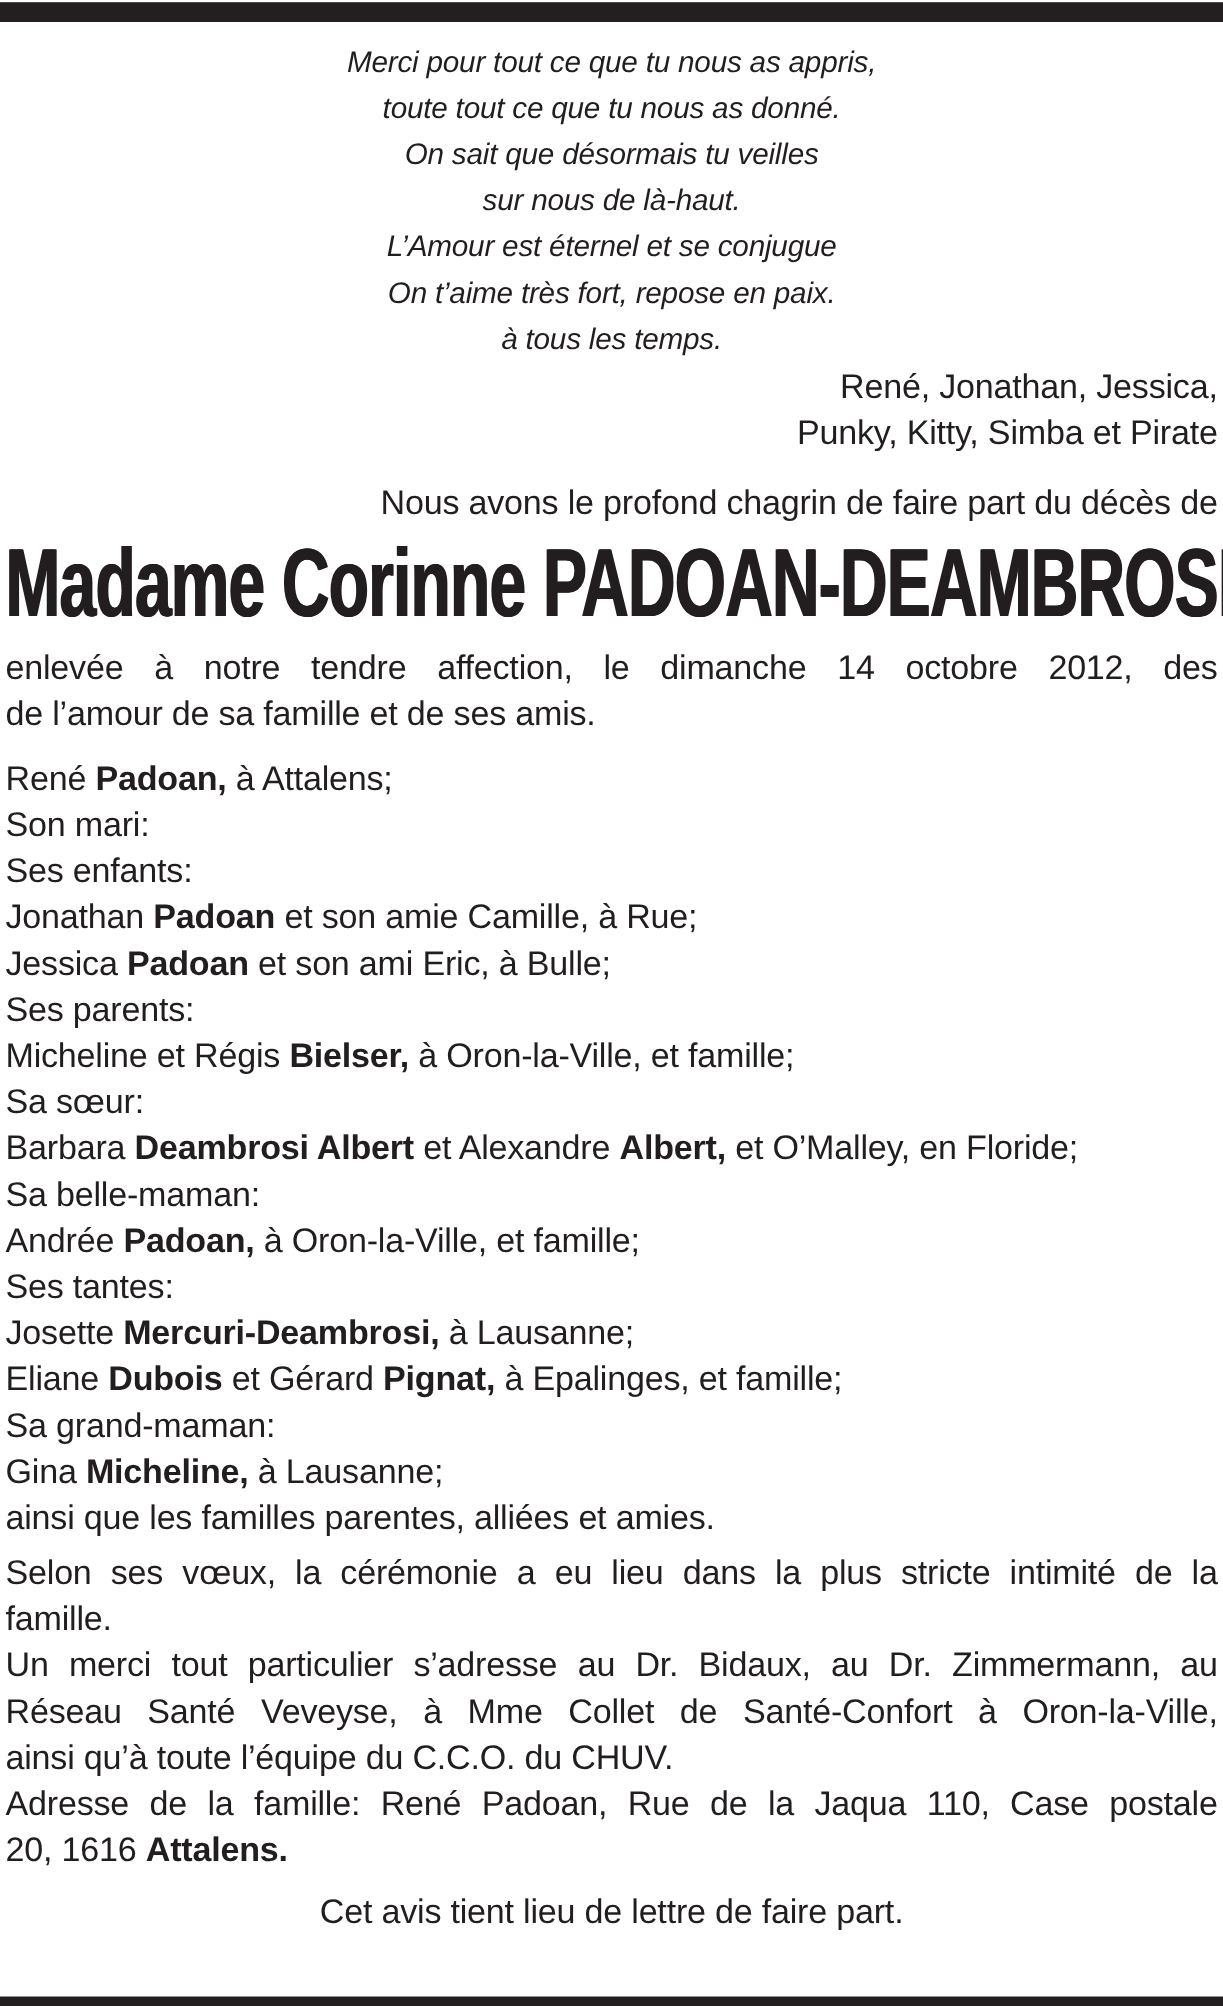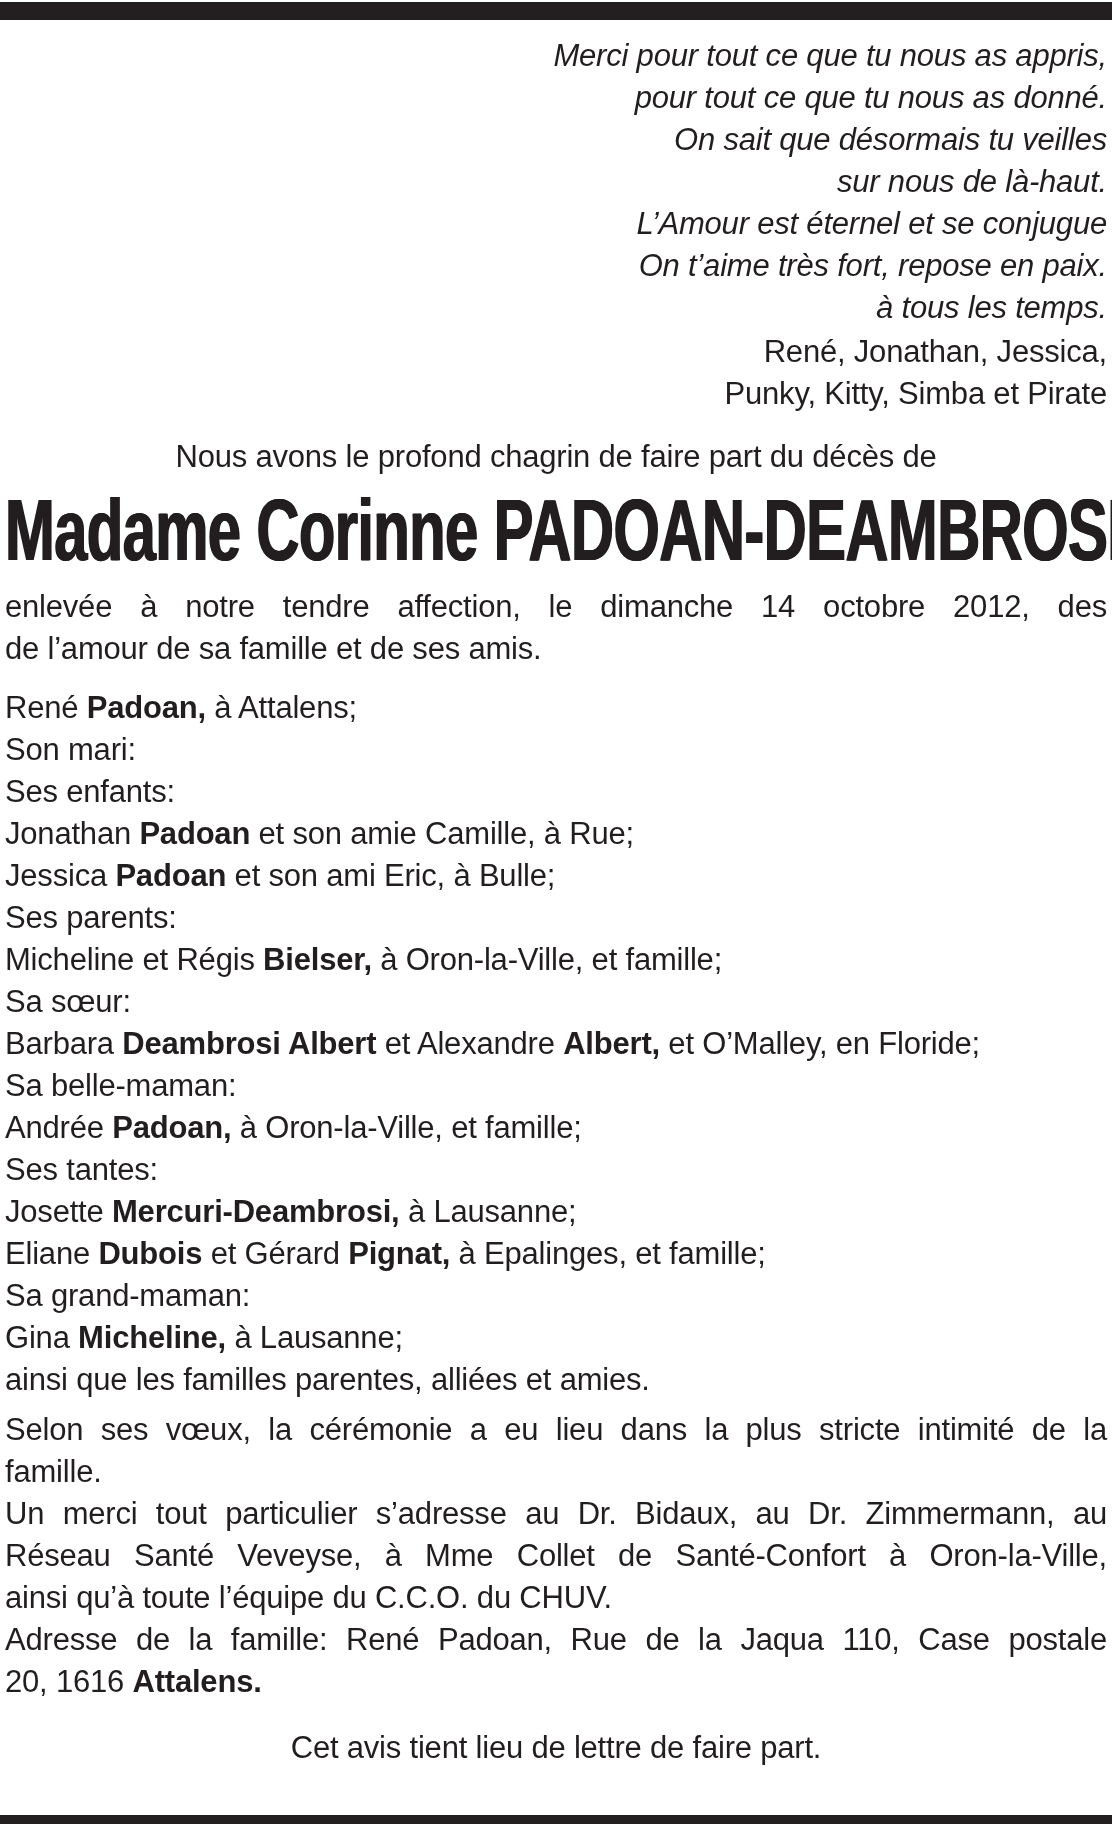--- a/index.html
+++ b/index.html
@@ -8,49 +8,49 @@
     font-family:"Liberation Sans",sans-serif;color:#221e1f;
   }
   .page{position:absolute;inset:0;}
   .bar{position:absolute;left:0;right:0;background:#231f20;}
   .bar-top{top:2px;height:18px;}
   .bar-bottom{top:1815px;height:9px;}
   .content{
     position:absolute;left:5px;right:5px;top:0;
     font-size:31px;line-height:42px;letter-spacing:-0.2px;
   }
-  .epigraph{margin-top:35px;text-align:right;font-style:italic;font-size:31px;}
+  .epigraph{margin-top:35px;text-align:center;font-style:italic;font-size:27px;}
   .signature{margin-top:2px;text-align:right;}
-  .intro{margin-top:21px;text-align:center;}
+  .intro{margin-top:21px;text-align:right;}
   .name{
     margin:19px 0 0 0;height:66px;line-height:66px;font-size:88px;font-weight:700;
     letter-spacing:-1px;white-space:nowrap;transform:scaleX(0.68);transform-origin:0 50%;
     text-shadow:1px 0 0 currentColor,-1px 0 0 currentColor;
   }
   .lead{margin-top:23px;}
   .family{margin-top:17px;}
   .ceremony{margin-top:8px;}
   .thanks{margin-top:0;}
   .address{margin-top:0;}
-  .closing{margin-top:24px;text-align:center;}
+  .closing{margin-top:14px;text-align:center;}
   .stretch{text-align:justify;text-align-last:justify;}
   .fam-line,.seg-line{white-space:pre-wrap;}
   b{font-weight:700;}
 </style>
 </head>
 <body>
 
 <div class="page">
   <div class="bar bar-top"></div>
 
   <div class="content">
 
     <div class="epigraph">
       <div>Merci pour tout ce que tu nous as appris,</div>
-      <div>pour tout ce que tu nous as donné.</div>
+      <div>toute tout ce que tu nous as donné.</div>
       <div>On sait que désormais tu veilles</div>
       <div>sur nous de là-haut.</div>
       <div>L’Amour est éternel et se conjugue</div>
       <div>On t’aime très fort, repose en paix.</div>
       <div>à tous les temps.</div>
     </div>
 
     <div class="signature">
       <div>René, Jonathan, Jessica,</div>
       <div>Punky, Kitty, Simba et Pirate</div>

